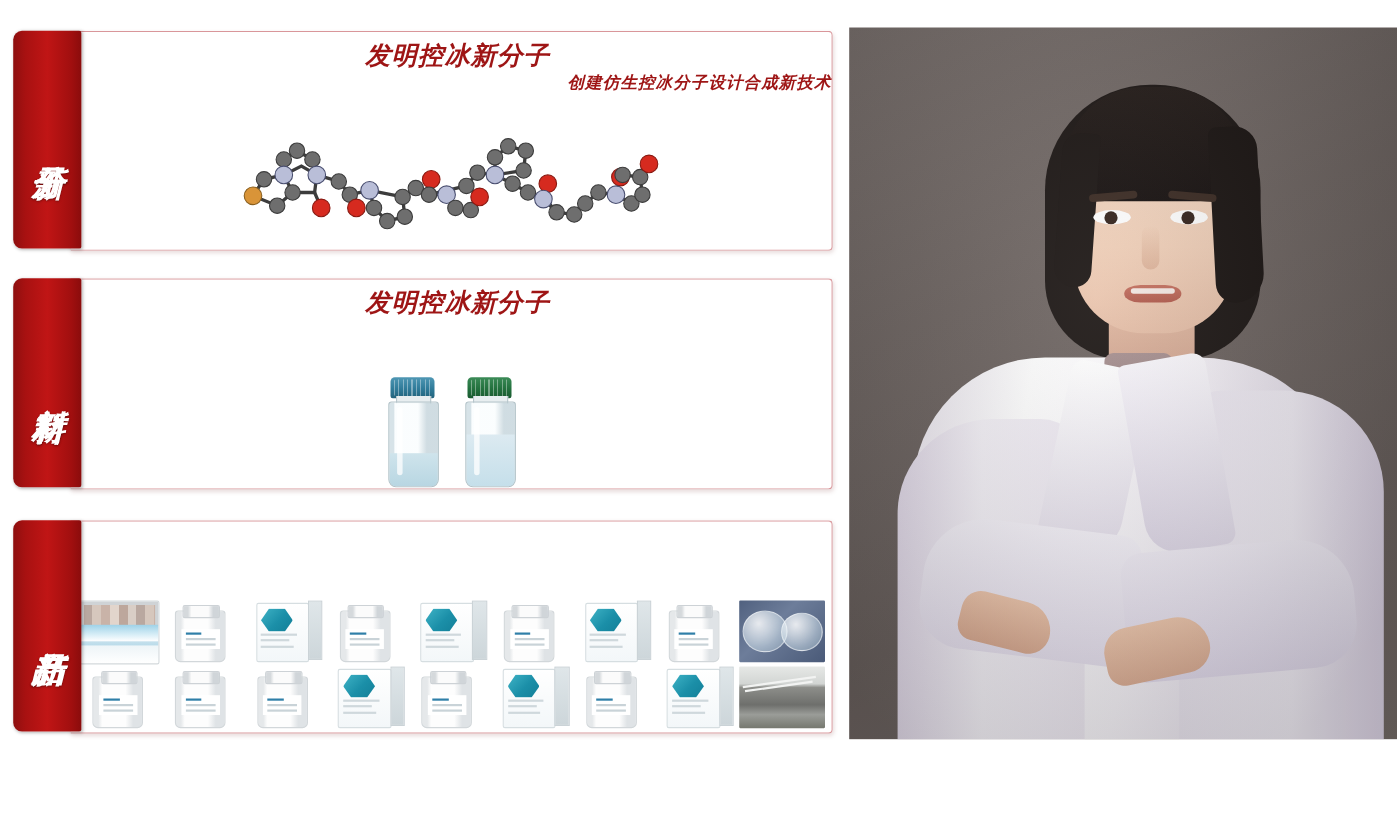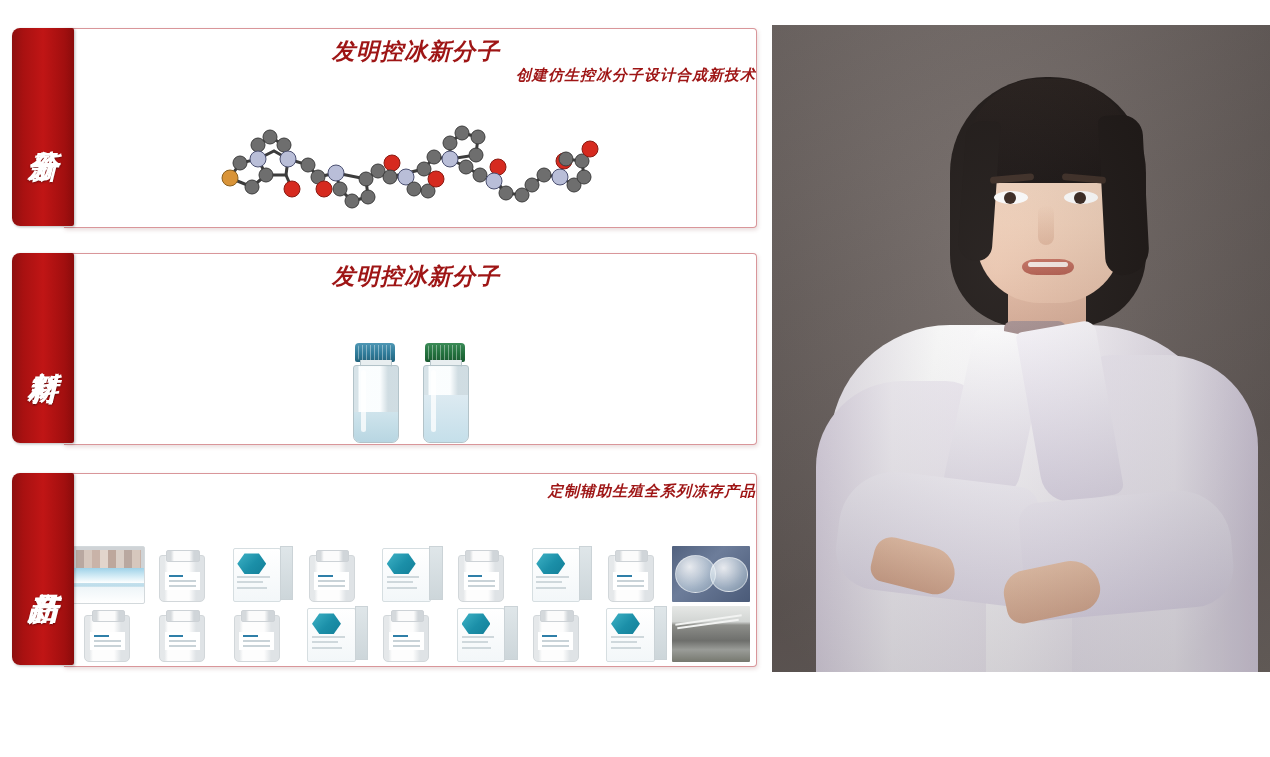--- a/index.html
+++ b/index.html
@@ -444,21 +444,20 @@
       </div>
     </div>
 
     <div class="panel p3">
       <div class="tab">
         <span class="tab-label">新产品</span>
       </div>
       <div class="card">
         <div class="card-inner">
           <div class="titles">
-            <div class="title-line t-md">定制辅助生殖全系列冻存产品</div>
           </div>
 
           <div class="products">
             <div class="prod-grid">
 
               <div class="prod">
                 <div class="pack">
                     <div class="strip"></div>
                     <div class="wave"></div>
                   </div>

